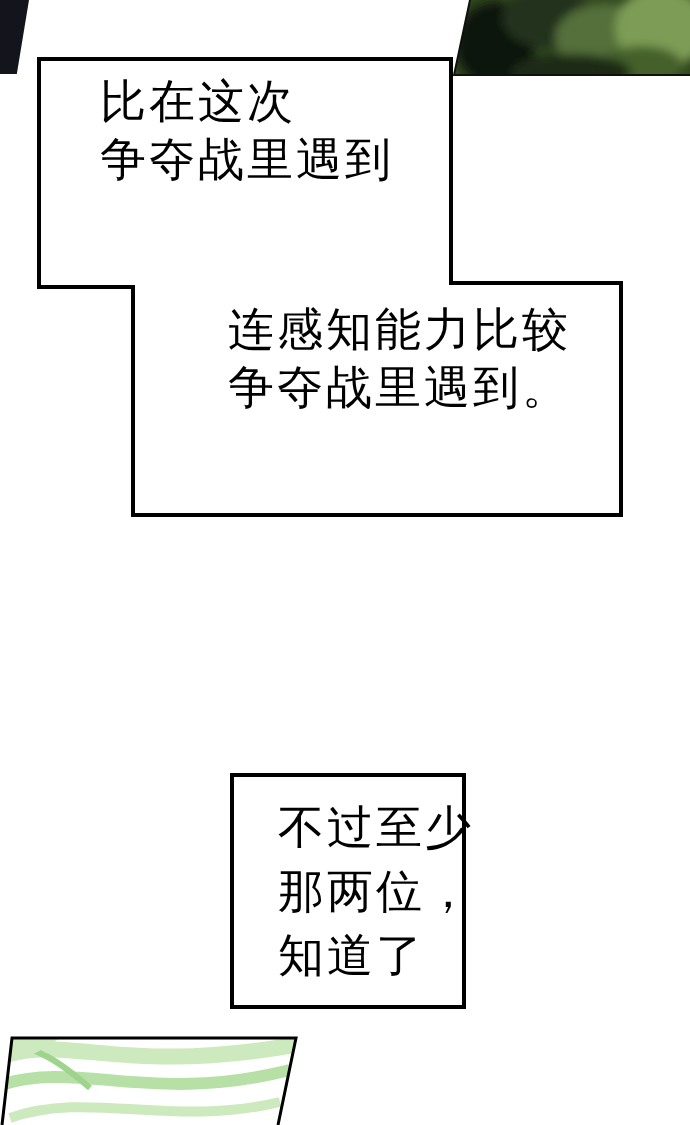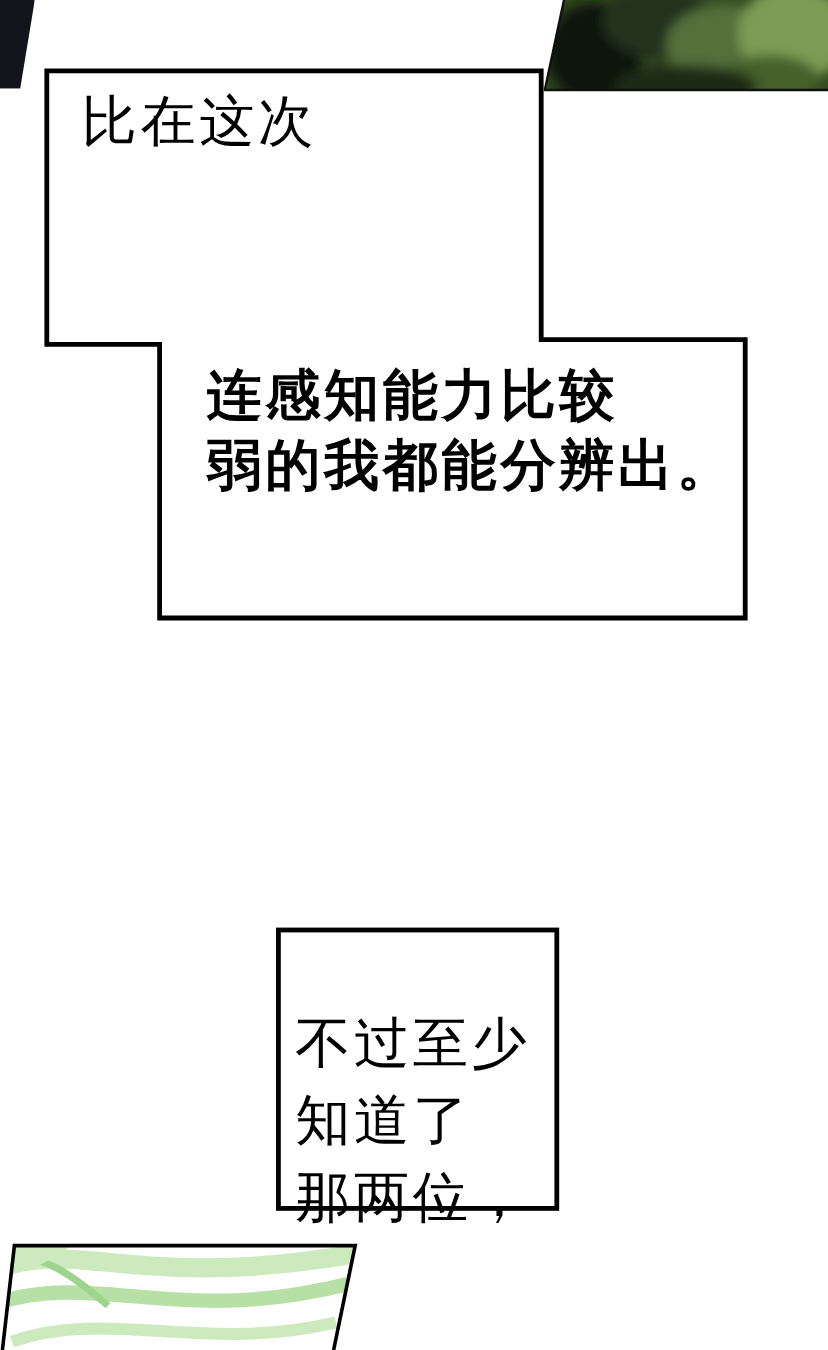--- a/index.html
+++ b/index.html
@@ -5,34 +5,34 @@
   html,body { margin:0; padding:0; }
   body {
     width:690px; height:1125px; position:relative;
     background:#ffffff; overflow:hidden;
     font-family:"Liberation Sans","DejaVu Sans",sans-serif;
   }
   .speech {
     position:absolute; color:#000000; font-size:46px; font-weight:500;
     letter-spacing:3px; line-height:58px; white-space:nowrap; z-index:5;
   }
-  .speech .line { display:block; }
+  .speech .line { display:block;margin-left:32px; }
   #bubble-merged-svg { position:absolute; left:0; top:0; z-index:4; }
   #panel-top-left {
     position:absolute; left:0; top:0; width:29px; height:74px;
     background:#14141c;
     clip-path:polygon(0 0, 100% 0, 58% 100%, 0 100%);
     z-index:2;
   }
   #panel-top-right { position:absolute; left:453px; top:0; z-index:2; }
   #bubble-3 {
     position:absolute; left:230px; top:773px; width:228px; height:228px;
     background:#ffffff; border:4px solid #000000; z-index:4;
   }
-  #bubble-3-text { left:246px; top:837px; line-height:64px; }
+  #bubble-3-text { left:246px; top:795px; line-height:64px; }
   #panel-bottom { position:absolute; left:0; top:1030px; z-index:2; }
 </style>
 </head>
 <body>
 
 <div id="panel-top-left"></div>
 
 <svg id="panel-top-right" width="237" height="78">
   <defs>
     <clipPath id="trclip">
@@ -55,32 +55,33 @@
   </g>
   <polyline points="17,0 1,75 237,75" fill="none" stroke="#101010" stroke-width="2"></polyline>
 </svg>
 
 <svg id="bubble-merged-svg" width="690" height="530">
   <polygon points="39,59 451,59 451,283 621,283 621,515 133,515 133,287 39,287" fill="#ffffff" stroke="#000000" stroke-width="4"></polygon>
 </svg>
 
 <div class="speech" style="left:68px; top:72px;">
   <span class="line">比在这次</span>
+  <span class="line">争夺战里遇到</span>
 </div>
 
-<div class="speech" style="left:172px; top:300px;font-weight:bold;">
+<div class="speech" style="left:196px; top:300px;">
   <span class="line">连感知能力比较</span>
-  <span class="line">弱的我都能分辨出。</span>
+  <span class="line">争夺战里遇到。</span>
 </div>
 
 <div id="bubble-3"></div>
 <div class="speech" id="bubble-3-text">
   <span class="line">不过至少</span>
+  <span class="line">那两位，</span>
   <span class="line">知道了</span>
-  <span class="line">那两位，</span>
 </div>
 
 <svg id="panel-bottom" width="320" height="95">
   <defs>
     <clipPath id="blclip">
         <polygon points="12,8 296,8 278,95 2,95"></polygon>
       </clipPath>
   </defs>
   <g clip-path="url(#blclip)">
     <rect width="320" height="95" fill="#ffffff"></rect>

